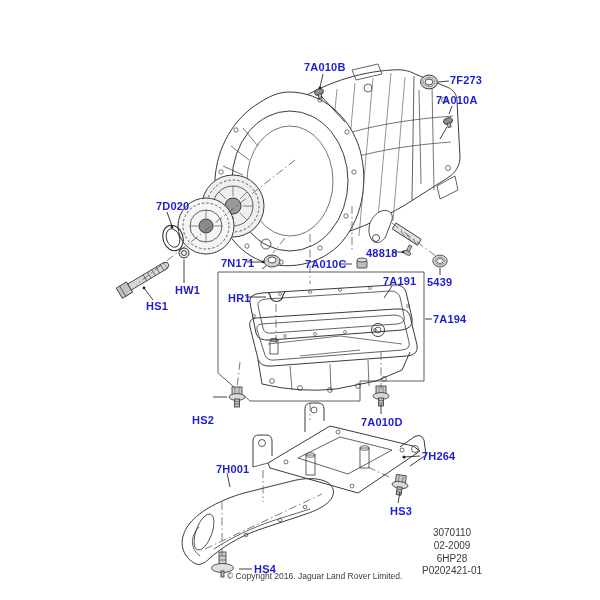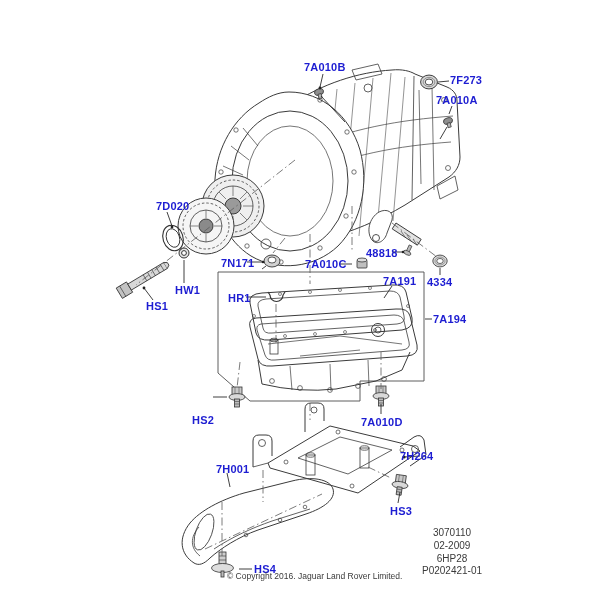--- a/index.html
+++ b/index.html
@@ -266,29 +266,29 @@
   </g>
 </svg>
 
   <div class="plabel" style="left:304px;top:61px">7A010B</div>
   <div class="plabel" style="left:450px;top:74px">7F273</div>
   <div class="plabel" style="left:436px;top:94px">7A010A</div>
   <div class="plabel" style="left:156px;top:200px">7D020</div>
   <div class="plabel" style="left:221px;top:257px">7N171</div>
   <div class="plabel" style="left:305px;top:258px">7A010C</div>
   <div class="plabel" style="left:366px;top:247px">48818</div>
-  <div class="plabel" style="left:427px;top:276px">4334</div>
+  <div class="plabel" style="left:427px;top:276px">5439</div>
   <div class="plabel" style="left:383px;top:275px">7A191</div>
   <div class="plabel" style="left:433px;top:313px">7A194</div>
   <div class="plabel" style="left:228px;top:292px">HR1</div>
   <div class="plabel" style="left:175px;top:284px">HW1</div>
   <div class="plabel" style="left:146px;top:300px">HS1</div>
   <div class="plabel" style="left:192px;top:414px">HS2</div>
   <div class="plabel" style="left:361px;top:416px">7A010D</div>
-  <div class="plabel" style="left:400px;top:450px">7H264</div>
+  <div class="plabel" style="left:422px;top:450px">7H264</div>
   <div class="plabel" style="left:216px;top:463px">7H001</div>
   <div class="plabel" style="left:390px;top:505px">HS3</div>
   <div class="plabel" style="left:254px;top:563px">HS4</div>
 
   <div class="codes">
     <div>3070110</div>
     <div>02-2009</div>
     <div>6HP28</div>
     <div>P0202421-01</div>
   </div>

